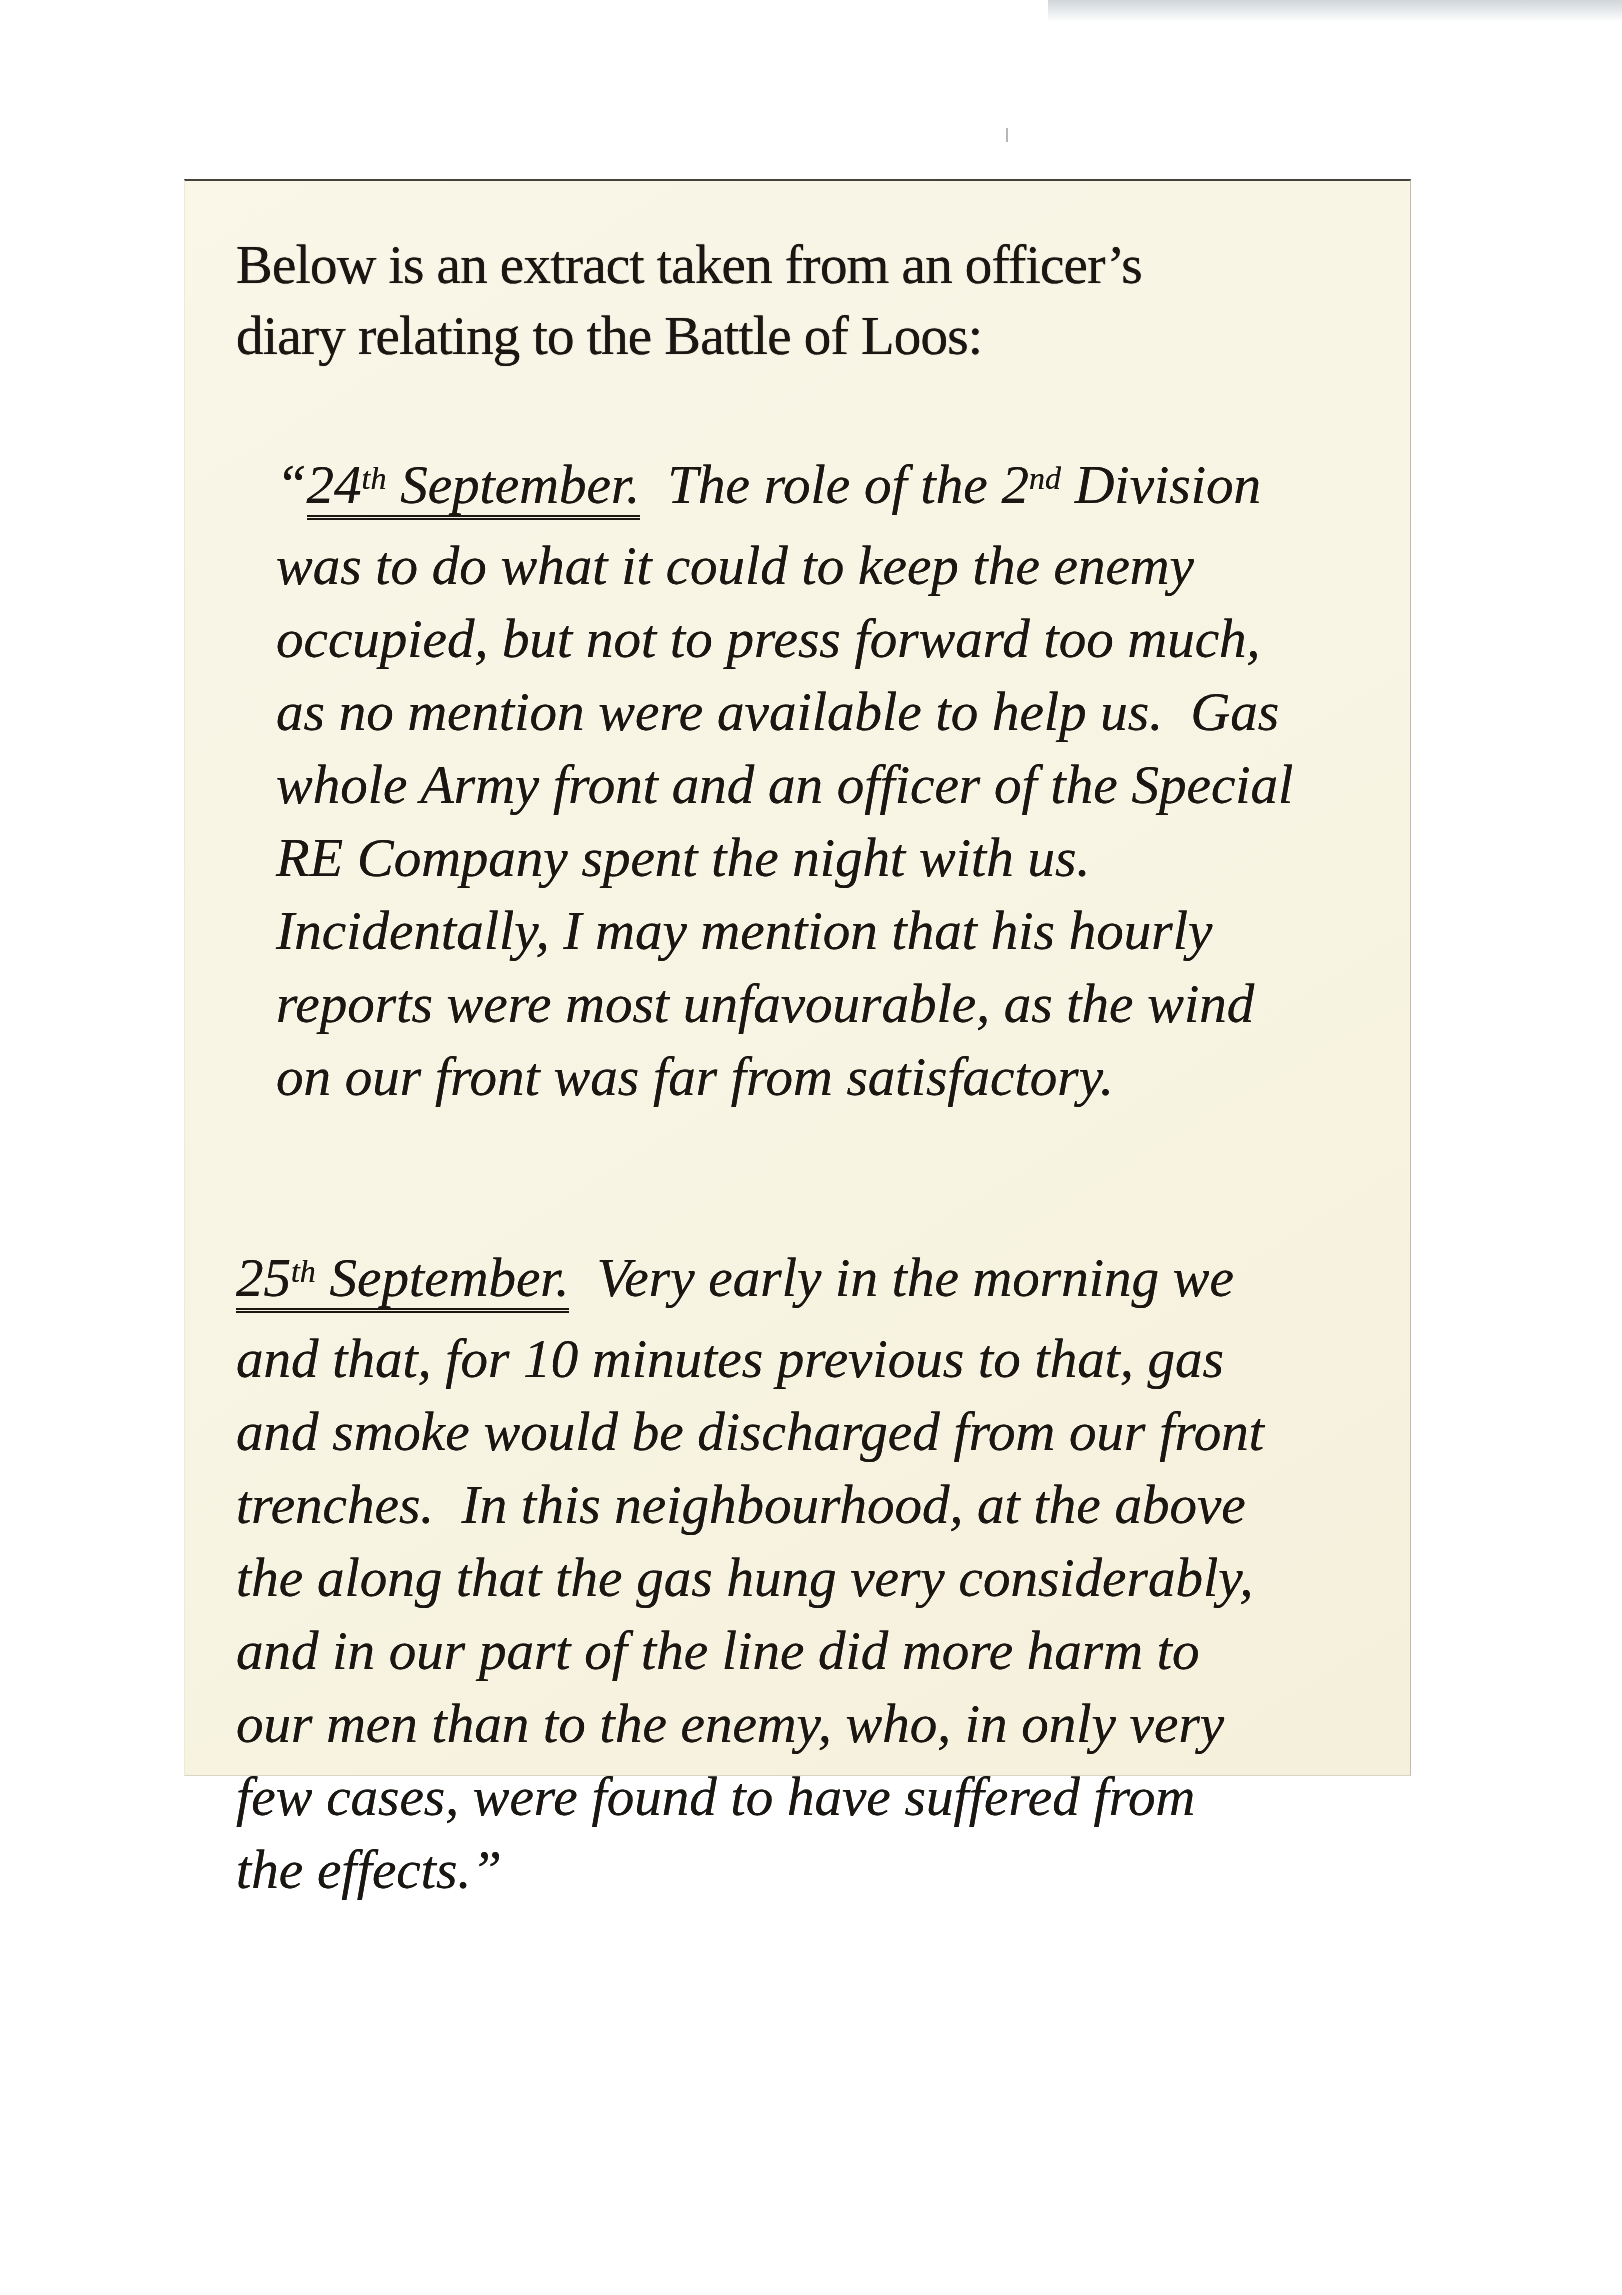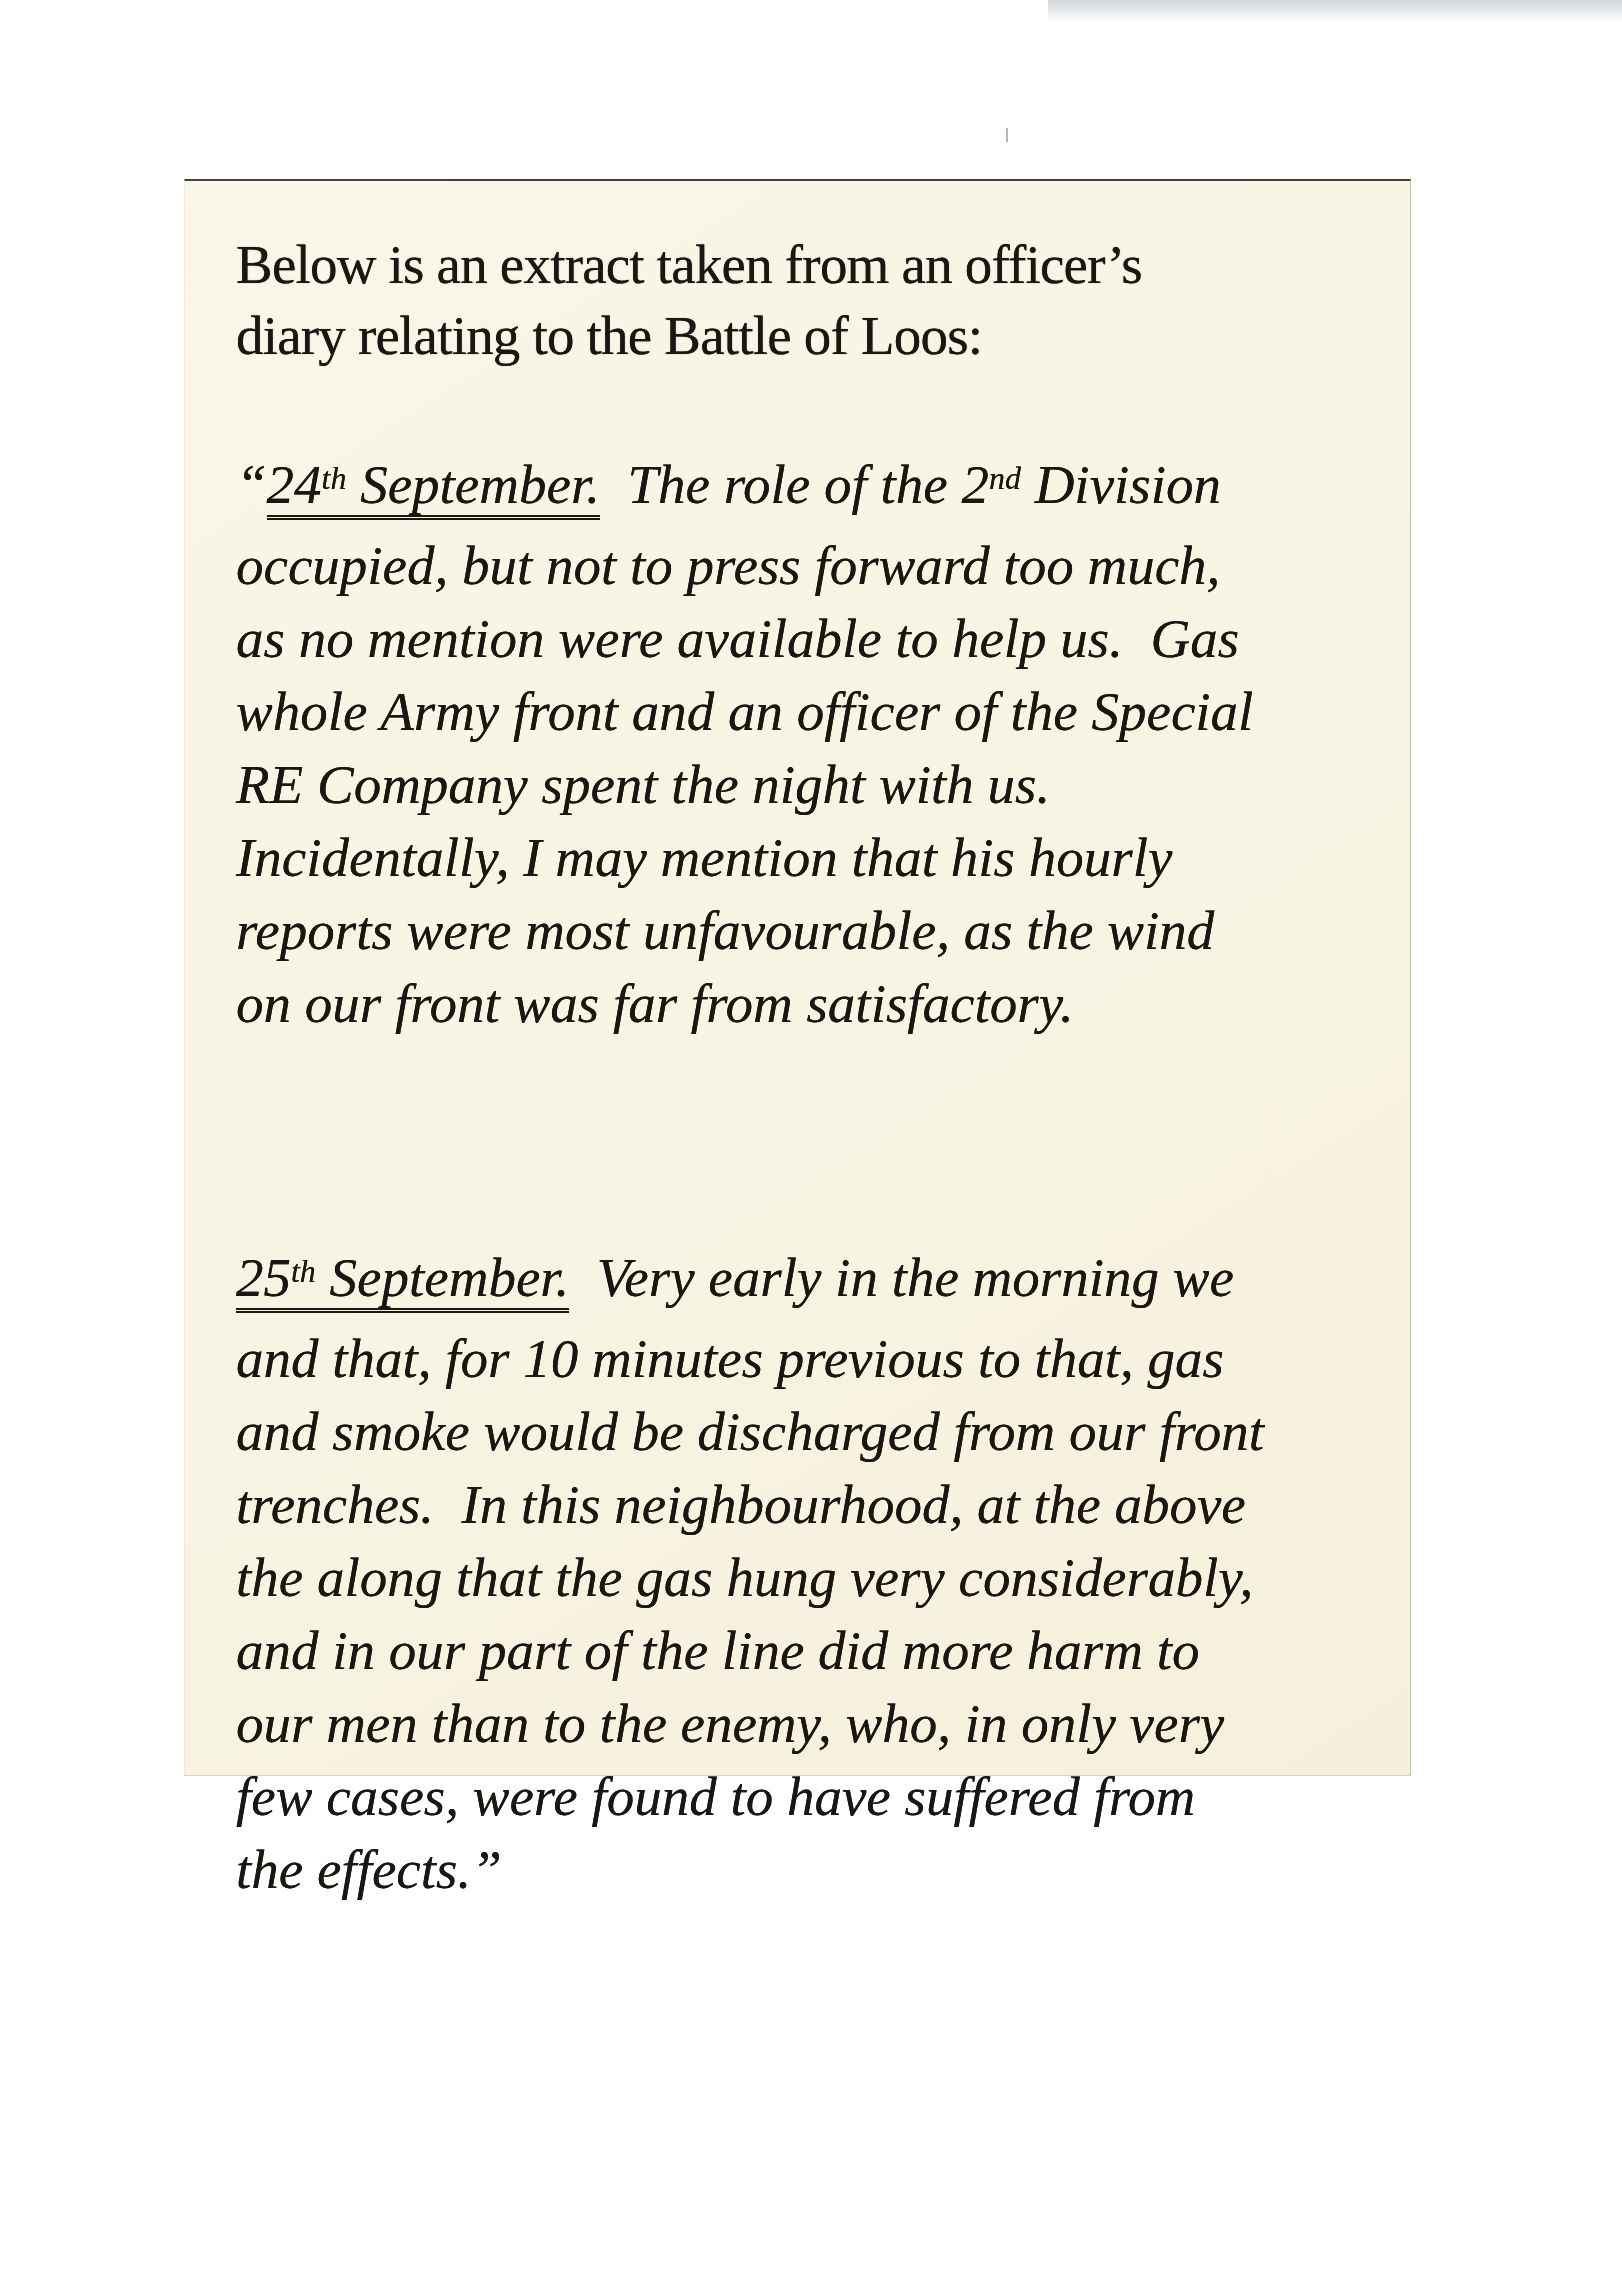--- a/index.html
+++ b/index.html
@@ -62,21 +62,21 @@
     letter-spacing: -0.8px;
     font-style: normal;
     text-shadow: 0 0 0.7px currentColor;
   }
   .entry {
     font-style: italic;
     font-size: 55px;
     line-height: 73px;
     text-shadow: 0 0 0.6px currentColor;
   }
-  .entry-1 { top: 267px; }
+  .entry-1 { top: 267px; margin-left: 40px; }
   .entry-2 { top: 1060px; }
   .line { white-space: pre; }
   .u { border-bottom: 5px double var(--color-ink); }
   .sup {
     font-size: 0.58em;
     position: relative;
     top: -0.45em;
   }
 </style>
 </head>
@@ -87,20 +87,21 @@
   <div class="scan-tick"></div>
 
   <div class="paper">
     <div class="textline-block heading">
         <div class="line">Below is an extract taken from an officer’s</div>
         <div class="line">diary relating to the Battle of Loos:</div>
       </div>
 
     <div class="textline-block entry entry-1">
         <div class="line"><span>“</span><span class="u"><span>24</span><span class="sup">th</span><span> September.</span></span><span>  The role of the 2</span><span class="sup">nd</span><span> Division</span></div>
+        <div class="line"><span>was to do what it could to keep the enemy</span></div>
         <div class="line"><span>occupied, but not to press forward too much,</span></div>
         <div class="line"><span>as no mention were available to help us.  Gas</span></div>
         <div class="line"><span>whole Army front and an officer of the Special</span></div>
         <div class="line"><span>RE Company spent the night with us.</span></div>
         <div class="line"><span>Incidentally, I may mention that his hourly</span></div>
         <div class="line"><span>reports were most unfavourable, as the wind</span></div>
         <div class="line"><span>on our front was far from satisfactory.</span></div>
       </div>
 
     <div class="textline-block entry entry-2">

